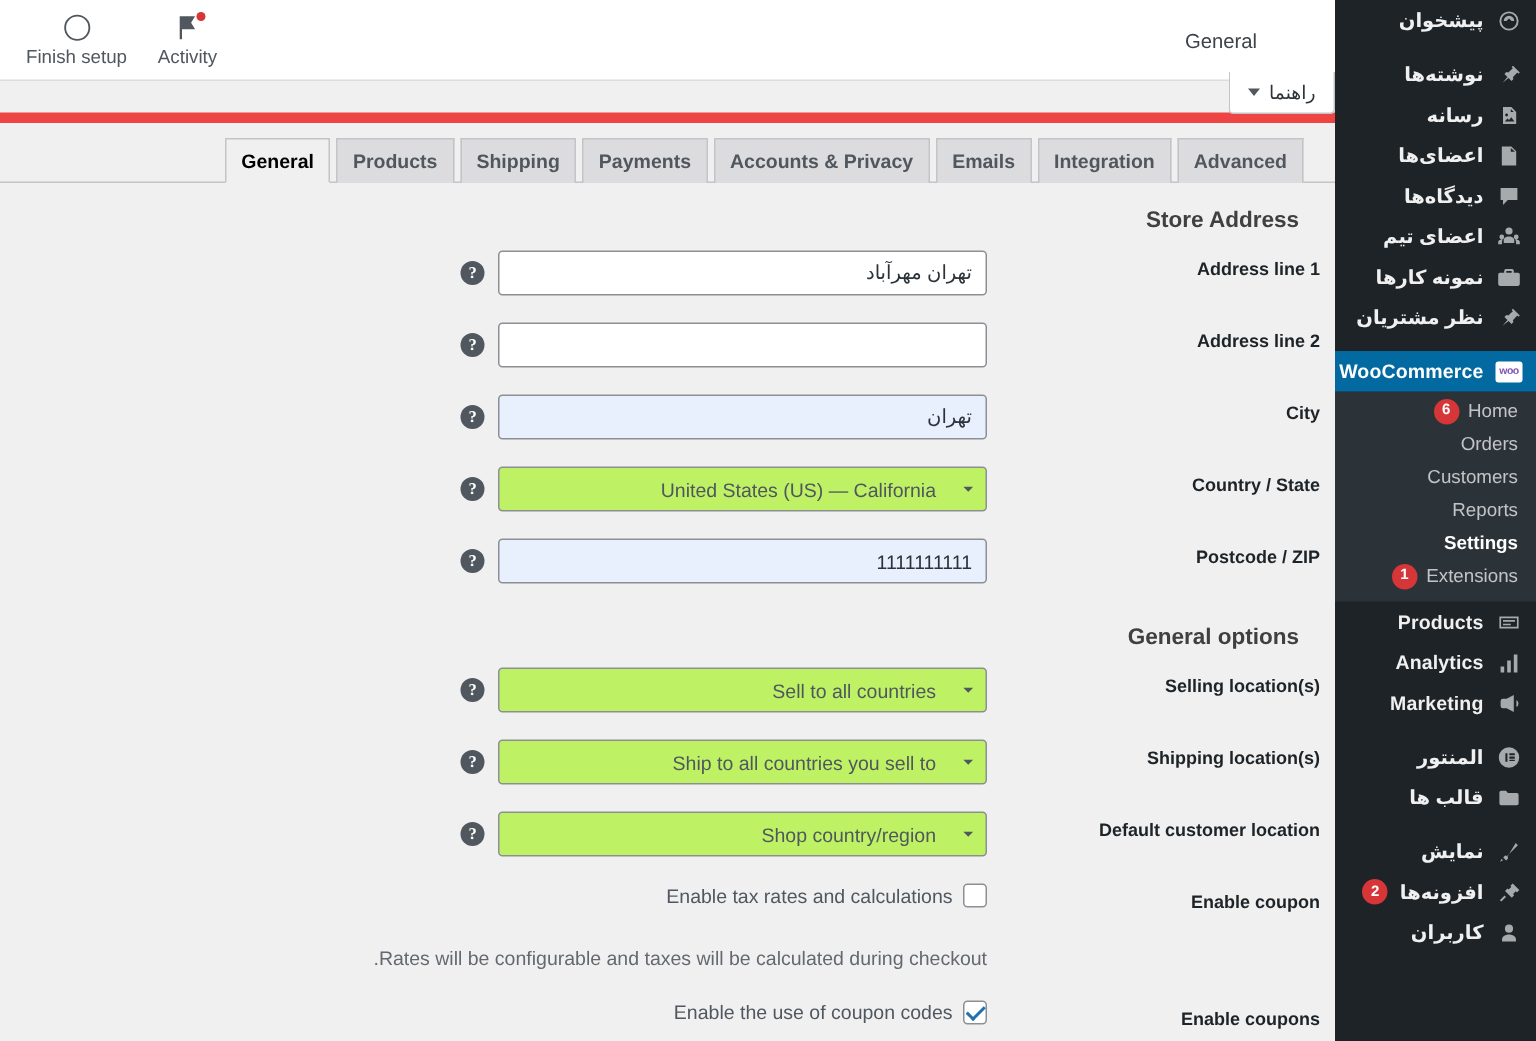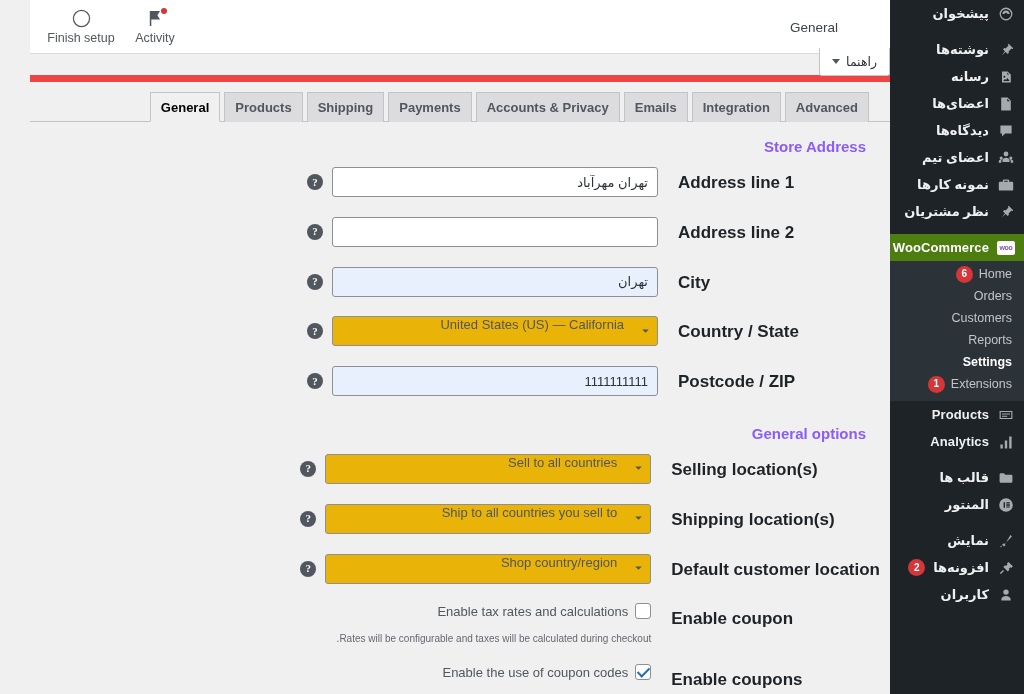--- a/index.html
+++ b/index.html
@@ -37,21 +37,21 @@
   .menu-item .mi-icon {
     width: 18px; height: 18px;
     display: flex; align-items: center; justify-content: center;
     color: #a7aaad;
     flex: 0 0 18px;
   }
   .menu-item .mi-icon svg { width: 16px; height: 16px; fill: currentColor; display:block; }
   .menu-sep { height: 9px; }
 
   .menu-item.current {
-    background: #4d7c0f;
+    background: #0369a1;
     color: #fff;
   }
   .menu-item.current .mi-icon { color: #fff; }
   .menu-item.current::after {
     content: "";
     position: absolute;
     left: -8px; top: 50%;
     transform: translateY(-50%);
     border-top: 8px solid transparent;
     border-bottom: 8px solid transparent;
@@ -94,21 +94,20 @@
     color: #7f54b3;
     font-size: 7px; font-weight: 700;
     letter-spacing: -0.3px;
   }
 
   
   .wpbody {
     position: absolute; top: 0; right: 134px; left: 0; bottom: 0;
     background: #f0f0f1;
     overflow: hidden;
-    padding-left: 30px;
   }
 
   
   .activity-bar {
     position: relative;
     height: 54px;
     background: #fff;
     border-bottom: 1px solid #dcdcde;
     display: flex; align-items: center;
     direction: ltr;
@@ -198,40 +197,40 @@
   }
 
   
   .form-area { padding: 14px 0 0 0; }
   .section-title {
     margin: 0;
     padding: 0 24px 0 0;
     text-align: right;
     font-size: 15px;
     font-weight: 700;
-    color: #8b5cf6;
+    color: #404040;
     line-height: 22px;
   }
   .section-desc {
     margin: 14px 0 0 0;
     padding: 0 24px 0 0;
     text-align: right;
     font-size: 13px;
     color: #50575e;
     line-height: 1.5;
   }
 
   .form-table { width: 100%; border-collapse: collapse; }
   .form-table tr { }
   .form-table th {
     width: 222px;
     padding: 13px 10px 13px 10px;
-    text-align: left;
+    text-align: right;
     vertical-align: top;
-    font-size: 17px;
+    font-size: 12px;
     font-weight: 700;
     color: #1d2327;
     line-height: 1.4;
     white-space: nowrap;
   }
   .form-table td {
     padding: 9px 10px 9px 0;
     vertical-align: top;
     text-align: right;
   }
@@ -263,22 +262,22 @@
     box-shadow: 0 0 0 transparent;
     font-family: "Liberation Sans", "DejaVu Sans", sans-serif;
   }
   .wc-input.autofilled { background: #e8f0fe; }
 
   .wc-select {
     position: relative;
     width: 326px; height: 30px;
     border: 1px solid #8c8f94;
     border-radius: 3px;
-    background: #eab308;
-    display: flex; 
+    background: #bef264;
+    display: flex; align-items: center;
     cursor: pointer;
   }
   .wc-select .sel-text {
     flex: 1;
     padding: 0 9px;
     text-align: right;
     font-size: 13px;
     color: #50575e;
     white-space: nowrap; overflow: hidden; text-overflow: ellipsis;
   }
@@ -304,22 +303,22 @@
     content: "";
     position: absolute;
     left: 4px; top: 0px;
     width: 5px; height: 10px;
     border: solid #2271b1;
     border-width: 0 2px 2px 0;
     transform: rotate(45deg);
   }
   .cb-label { font-size: 13px; color: #50575e; }
   .desc-text {
-    margin-top: 12px;
-    font-size: 10px;
+    margin-top: 24px;
+    font-size: 13px;
     color: #646970;
     line-height: 1.5;
   }
 </style>
 </head>
 <body>
 
 <div id="root">
 
   <div class="wpbody">
@@ -605,36 +604,44 @@
         <span class="mi-label">Products</span>
       </div>
       <div class="menu-item" style="direction: rtl;">
         <span class="mi-icon">
           <svg viewBox="0 0 20 20">
             <path d="M3 13h3v5H3zm5.5-5h3v10h-3zM14 3h3v15h-3z"></path>
           </svg>
         </span>
         <span class="mi-label">Analytics</span>
       </div>
+      <div class="menu-item" style="direction: rtl;">
+        <span class="mi-icon">
+          <svg viewBox="0 0 20 20">
+            <path d="M14 3v14l-6-3H5a2 2 0 01-2-2V8a2 2 0 012-2h3l6-3zm2.2 4.1a3.3 3.3 0 010 5.8V7.1z"></path>
+          </svg>
+        </span>
+        <span class="mi-label">Marketing</span>
+      </div>
       <div class="menu-sep"></div>
       <div class="menu-item">
         <span class="mi-icon">
           <svg viewBox="0 0 20 20">
+            <path d="M10 1.5A8.5 8.5 0 1018.5 10 8.5 8.5 0 0010 1.5zm-3 5h1.7v7H7zm3.3 0h4.5v1.7h-4.5zm0 2.7h4.5V11h-4.5zm0 2.6h4.5V13h-4.5z"></path>
+          </svg>
+        </span>
+        <span class="mi-label">المنتور</span>
+      </div>
+      <div class="menu-item">
+        <span class="mi-icon">
+          <svg viewBox="0 0 20 20">
             <path d="M2 5.5A1.5 1.5 0 013.5 4h4l1.6 1.8h7.4A1.5 1.5 0 0118 7.3v7.2A1.5 1.5 0 0116.5 16h-13A1.5 1.5 0 012 14.5z"></path>
           </svg>
         </span>
         <span class="mi-label">قالب ها</span>
-      </div>
-      <div class="menu-item">
-        <span class="mi-icon">
-          <svg viewBox="0 0 20 20">
-            <path d="M10 1.5A8.5 8.5 0 1018.5 10 8.5 8.5 0 0010 1.5zm-3 5h1.7v7H7zm3.3 0h4.5v1.7h-4.5zm0 2.7h4.5V11h-4.5zm0 2.6h4.5V13h-4.5z"></path>
-          </svg>
-        </span>
-        <span class="mi-label">المنتور</span>
       </div>
       <div class="menu-sep"></div>
       <div class="menu-item">
         <span class="mi-icon">
           <svg viewBox="0 0 20 20">
             <path d="M15.6 2.6l1.8 1.8-9 9-1.6-.4-1.6 1.6 2.4 2.4 1.6-1.6-.4-1.6zM4 15.6l-1.6 2.6L5 16.9z"></path>
           </svg>
         </span>
         <span class="mi-label">نمایش</span>
       </div>

